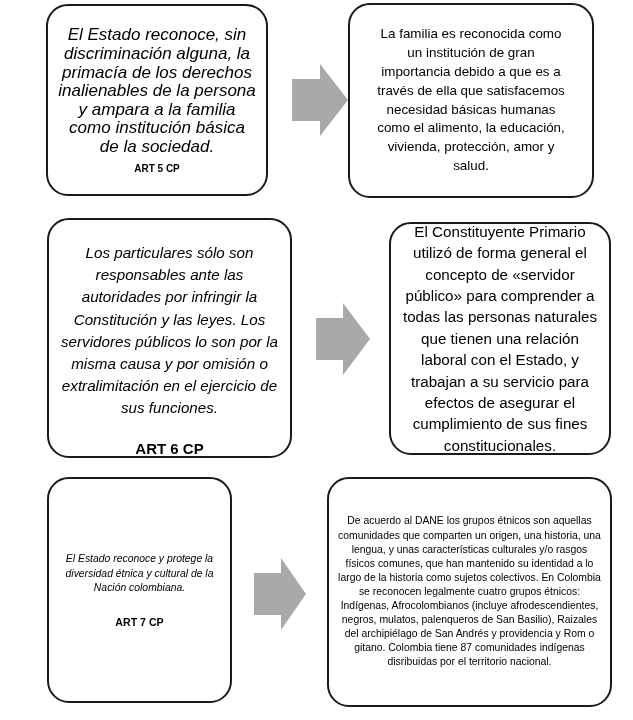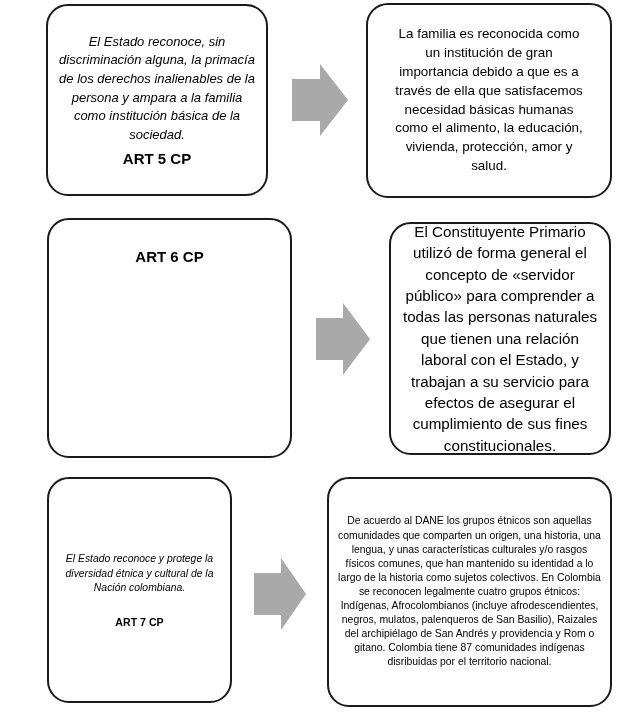--- a/index.html
+++ b/index.html
@@ -32,25 +32,25 @@
     .art {
       font-weight: bold;
     }
     .arrow {
       position: absolute;
     }
     .arrow svg { display: block; }
 
     
     #box1 { left: 46px; top: 4px; width: 222px; height: 192px; padding: 6px 10px; }
-    #box1 .quote { font-size: 13px; line-height: 18.6px; }
-    #box1 .art { font-size: 15px; margin-top: 6px; }
+    #box1 .quote { font-size: 17px; line-height: 18.6px; }
+    #box1 .art { font-size: 10px; margin-top: 6px; }
 
     
-    #box2 { left: 366px; top: 3px; width: 246px; height: 195px; padding: 6px 23px; }
+    #box2 { left: 348px; top: 3px; width: 246px; height: 195px; padding: 6px 23px; }
     #box2 .quote { font-size: 13.4px; line-height: 18.8px; }
 
     
     #box3 { left: 47px; top: 218px; width: 245px; height: 240px; padding: 8px 12px; justify-content: flex-start; }
     #box3 .quote { font-size: 15.2px; line-height: 22.2px; margin-top: 14px; }
     #box3 .art { font-size: 15px; margin-top: 20px; }
 
     
     #box4 { left: 389px; top: 222px; width: 222px; height: 233px; padding: 6px 8px; }
     #box4 .quote { font-size: 15.2px; line-height: 21.4px; }
@@ -80,20 +80,21 @@
   <svg width="56" height="72" viewBox="0 0 56 72">
     <polygon points="0,15 28,15 28,0 56,36 28,72 28,57 0,57" fill="#a9a9a9"></polygon>
   </svg>
 </div>
 
 <div class="box" id="box2">
   <p class="quote">La familia es reconocida como un institución de gran importancia debido a que es a través de ella que satisfacemos necesidad básicas humanas como el alimento, la educación, vivienda, protección, amor y salud.</p>
 </div>
 
 <div class="box" id="box3">
+  <p class="quote italic">Los particulares sólo son responsables ante las autoridades por infringir la Constitución y las leyes. Los servidores públicos lo son por la misma causa y por omisión o extralimitación en el ejercicio de sus funciones.</p>
   <p class="art">ART 6 CP</p>
 </div>
 
 <div class="arrow" id="arrow2">
   <svg width="54" height="72" viewBox="0 0 54 72">
     <polygon points="0,15 27,15 27,0 54,36 27,72 27,57 0,57" fill="#a9a9a9"></polygon>
   </svg>
 </div>
 
 <div class="box" id="box4">

